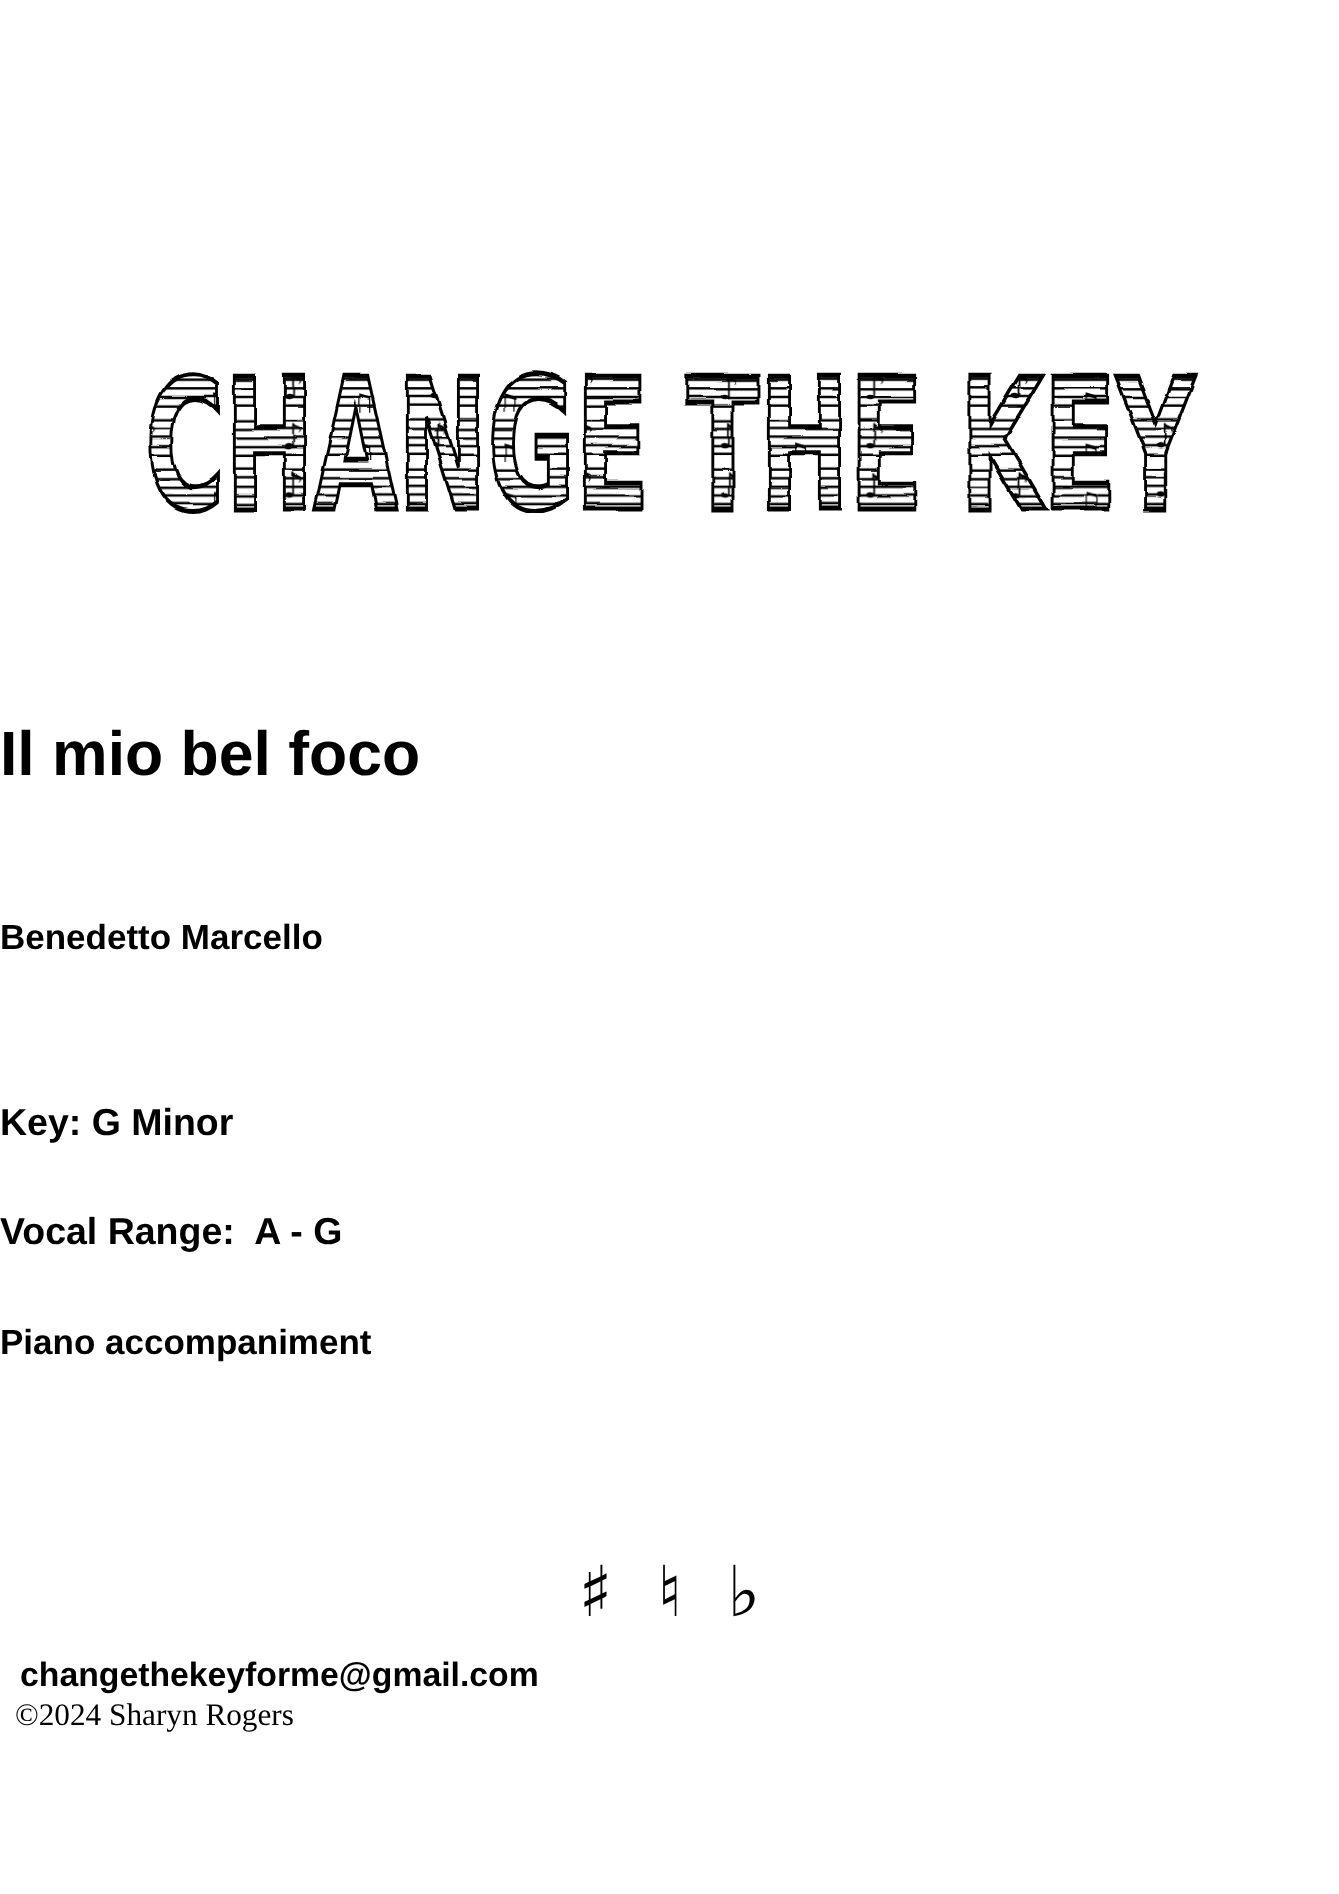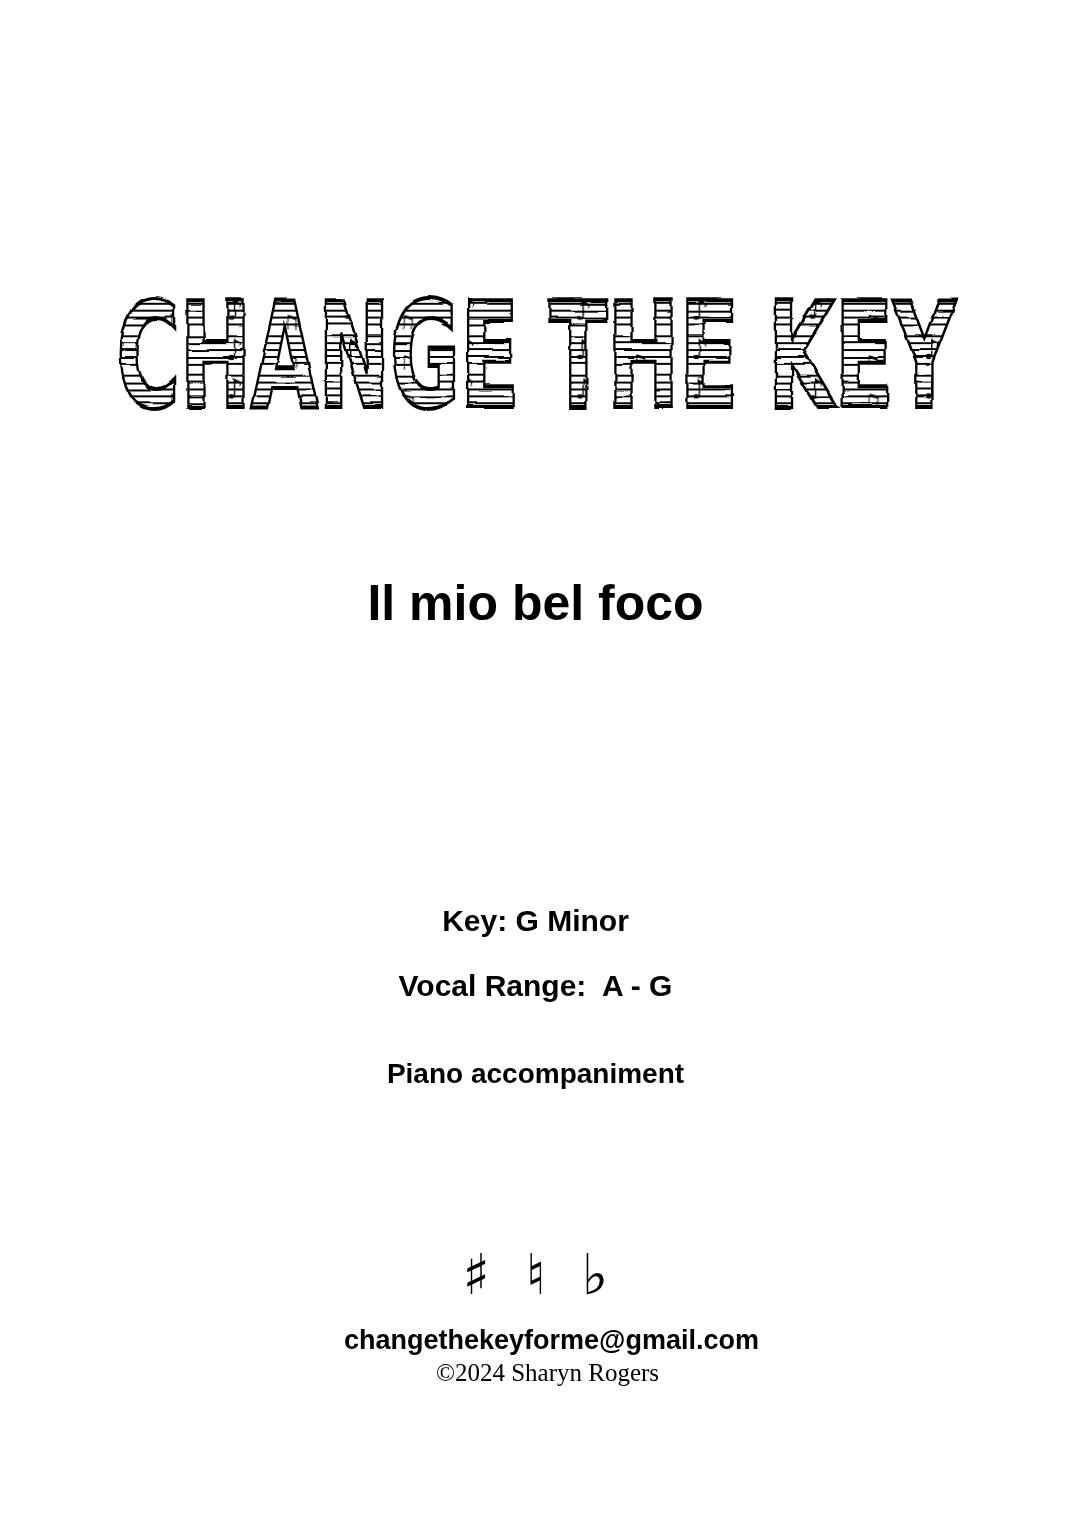--- a/index.html
+++ b/index.html
@@ -14,21 +14,20 @@
     margin: 0 auto;
     background: #ffffff;
     overflow: hidden;
     font-family: "Liberation Sans", "DejaVu Sans", sans-serif;
     color: #000000;
   }
   .centered-line {
     position: absolute;
     left: 0;
     width: 100%;
-    text-align: center;
     white-space: pre;
     color: #000000;
   }
   .logo-wrap {
     position: absolute;
     top: 290px;
     left: 50%;
     transform: translateX(-50%);
   }
   .song-title {
@@ -42,21 +41,20 @@
     top: 733px;
     font-size: 28px;
     font-weight: 700;
     line-height: 1.2;
   }
   .detail-key {
     top: 881px;
     font-size: 30px;
     font-weight: 700;
     line-height: 1.2;
-    margin-top: 22px;
   }
   .detail-vocal {
     top: 968px;
     font-size: 30px;
     font-weight: 700;
     line-height: 1.2;
   }
   .detail-piano {
     top: 1057px;
     font-size: 28px;
@@ -119,20 +117,21 @@
         </filter>
       </defs>
       <g filter="url(#roughen)">
         <text x="440" y="119" text-anchor="middle" textLength="852" lengthAdjust="spacingAndGlyphs" font-family="'DejaVu Sans', sans-serif" font-weight="bold" font-size="148" fill="url(#staffPattern)" stroke="#000000" stroke-width="4">CHANGE THE KEY</text>
       </g>
     </svg>
   </div>
 
   <div class="centered-line song-title">Il mio bel foco</div>
 
+  <div class="centered-line composer">Benedetto Marcello</div>
 
   <div class="centered-line detail-key">Key: G Minor</div>
 
   <div class="centered-line detail-piano">Piano accompaniment</div>
 
   <div class="centered-line detail-vocal">Vocal Range:  A - G</div>
 
   <div class="accidentals">
     <span>♯</span>
     <span>♮</span>

